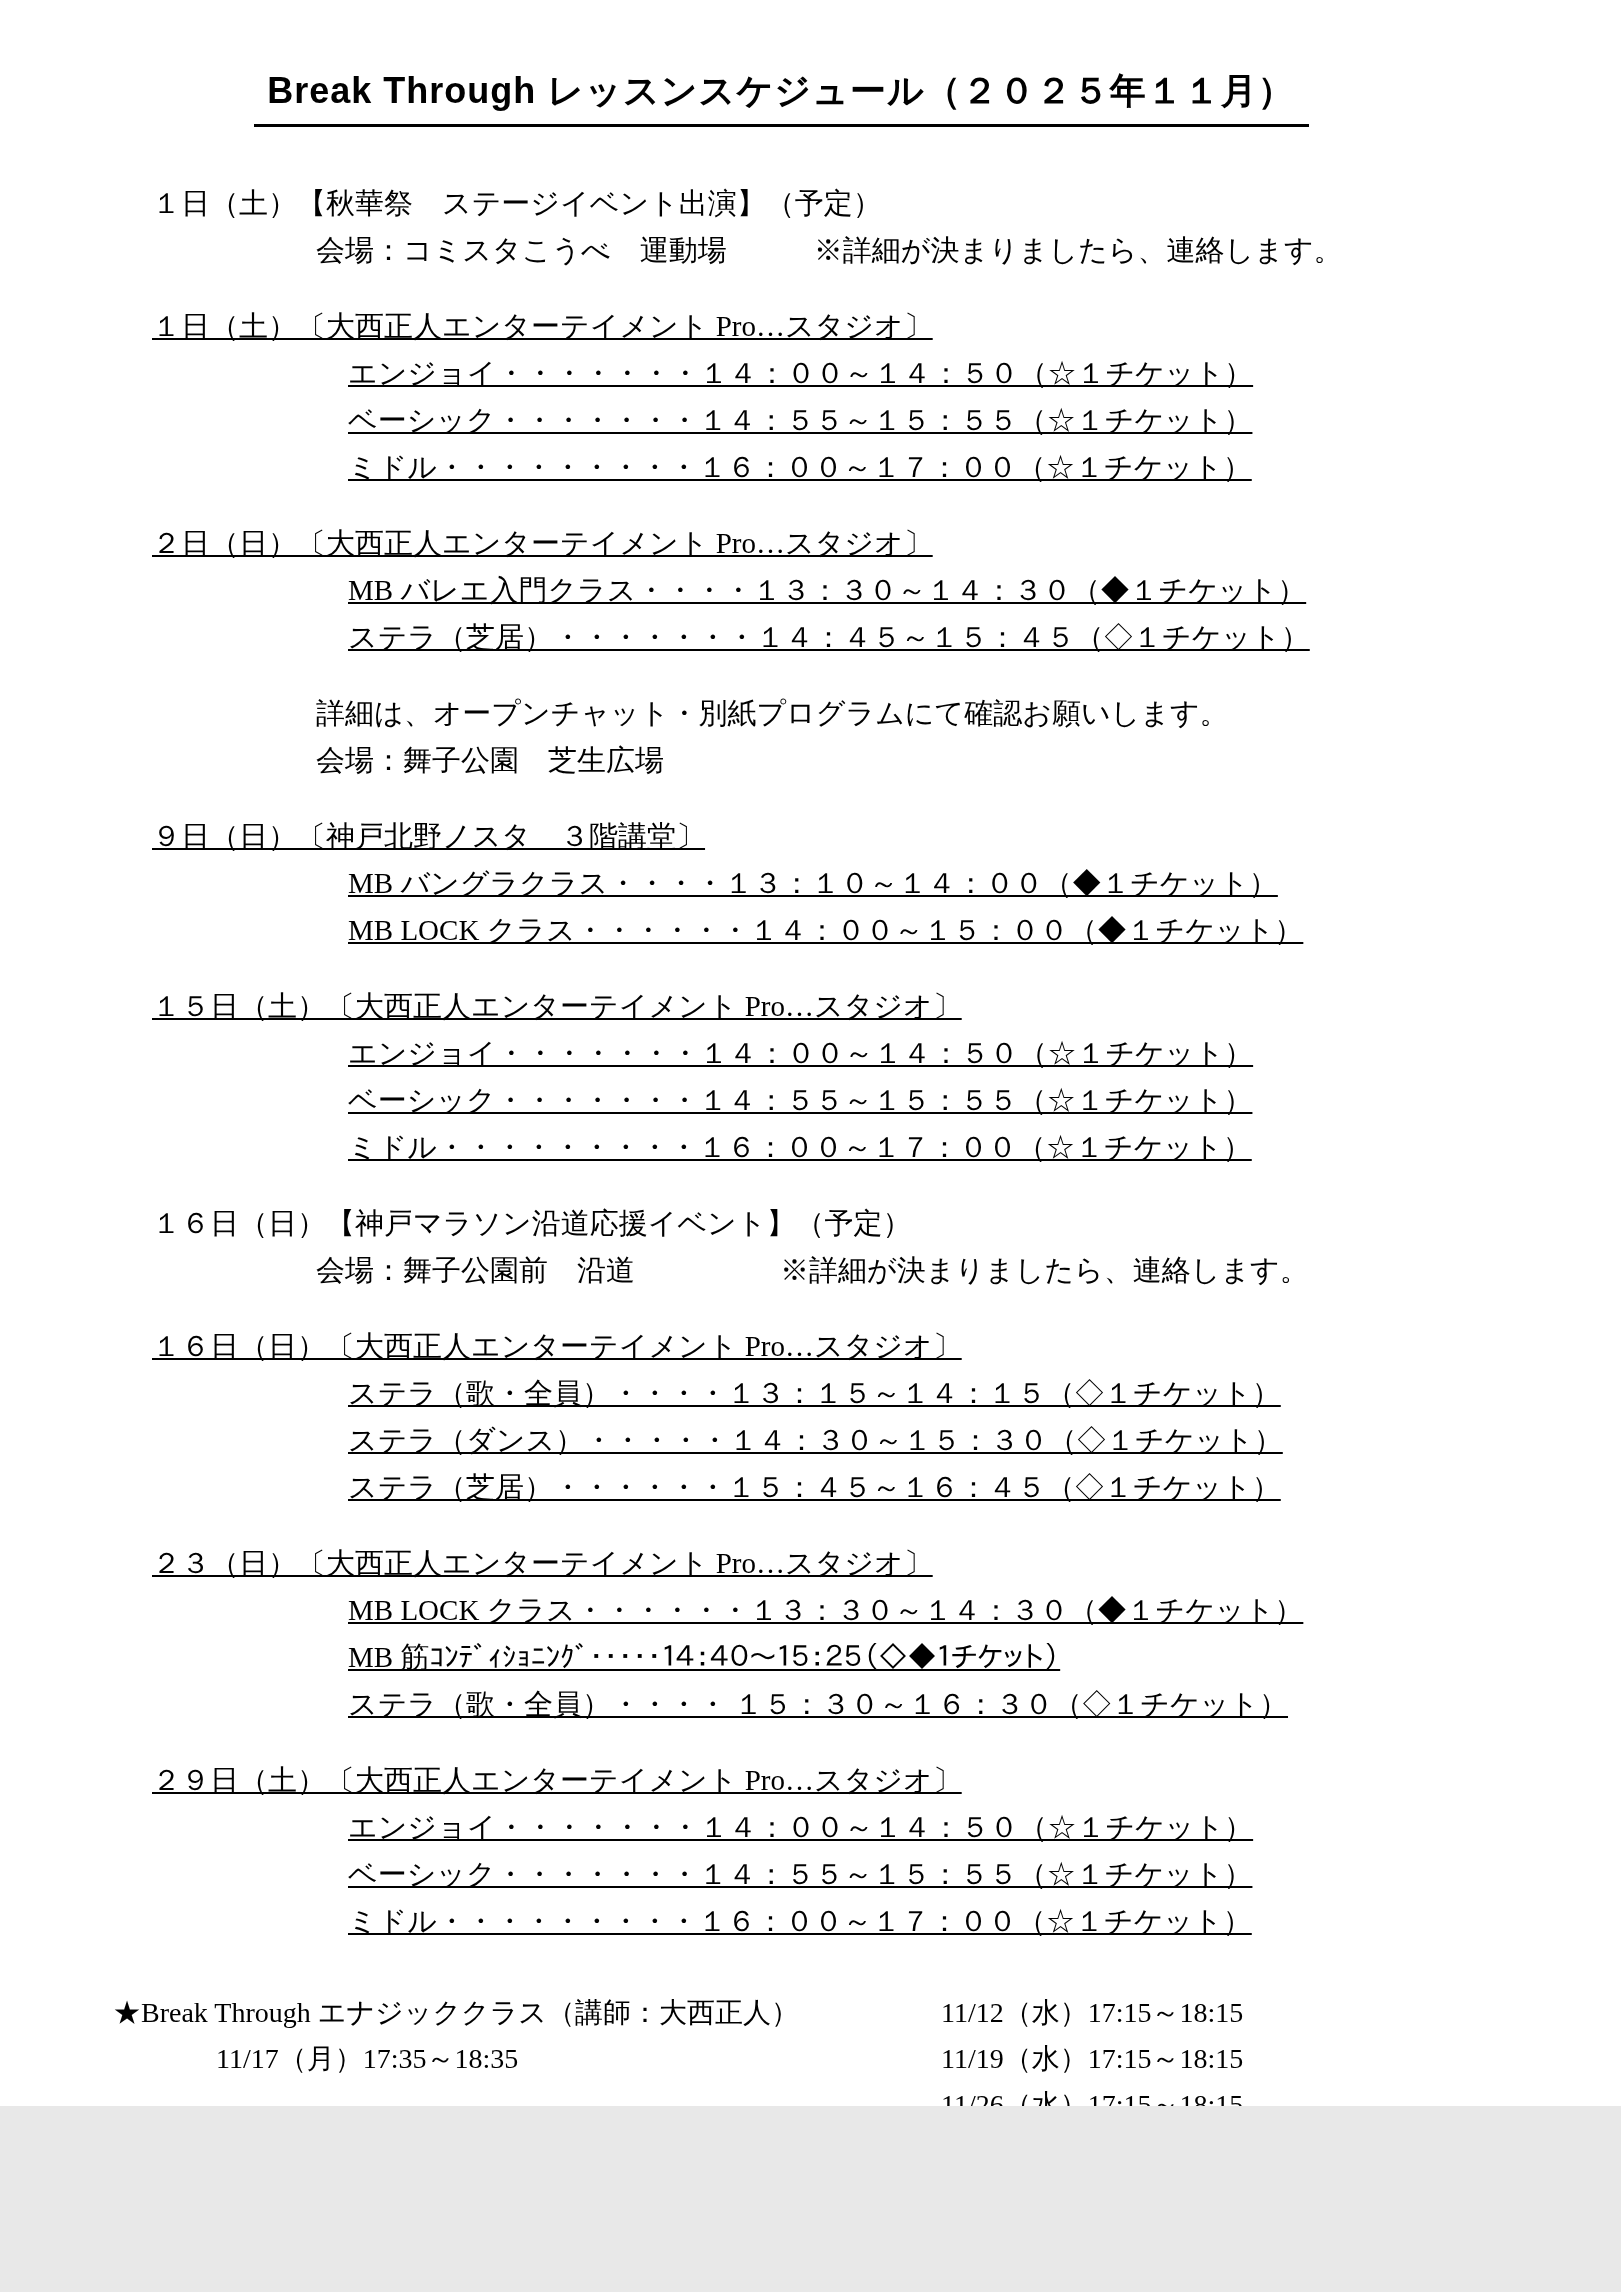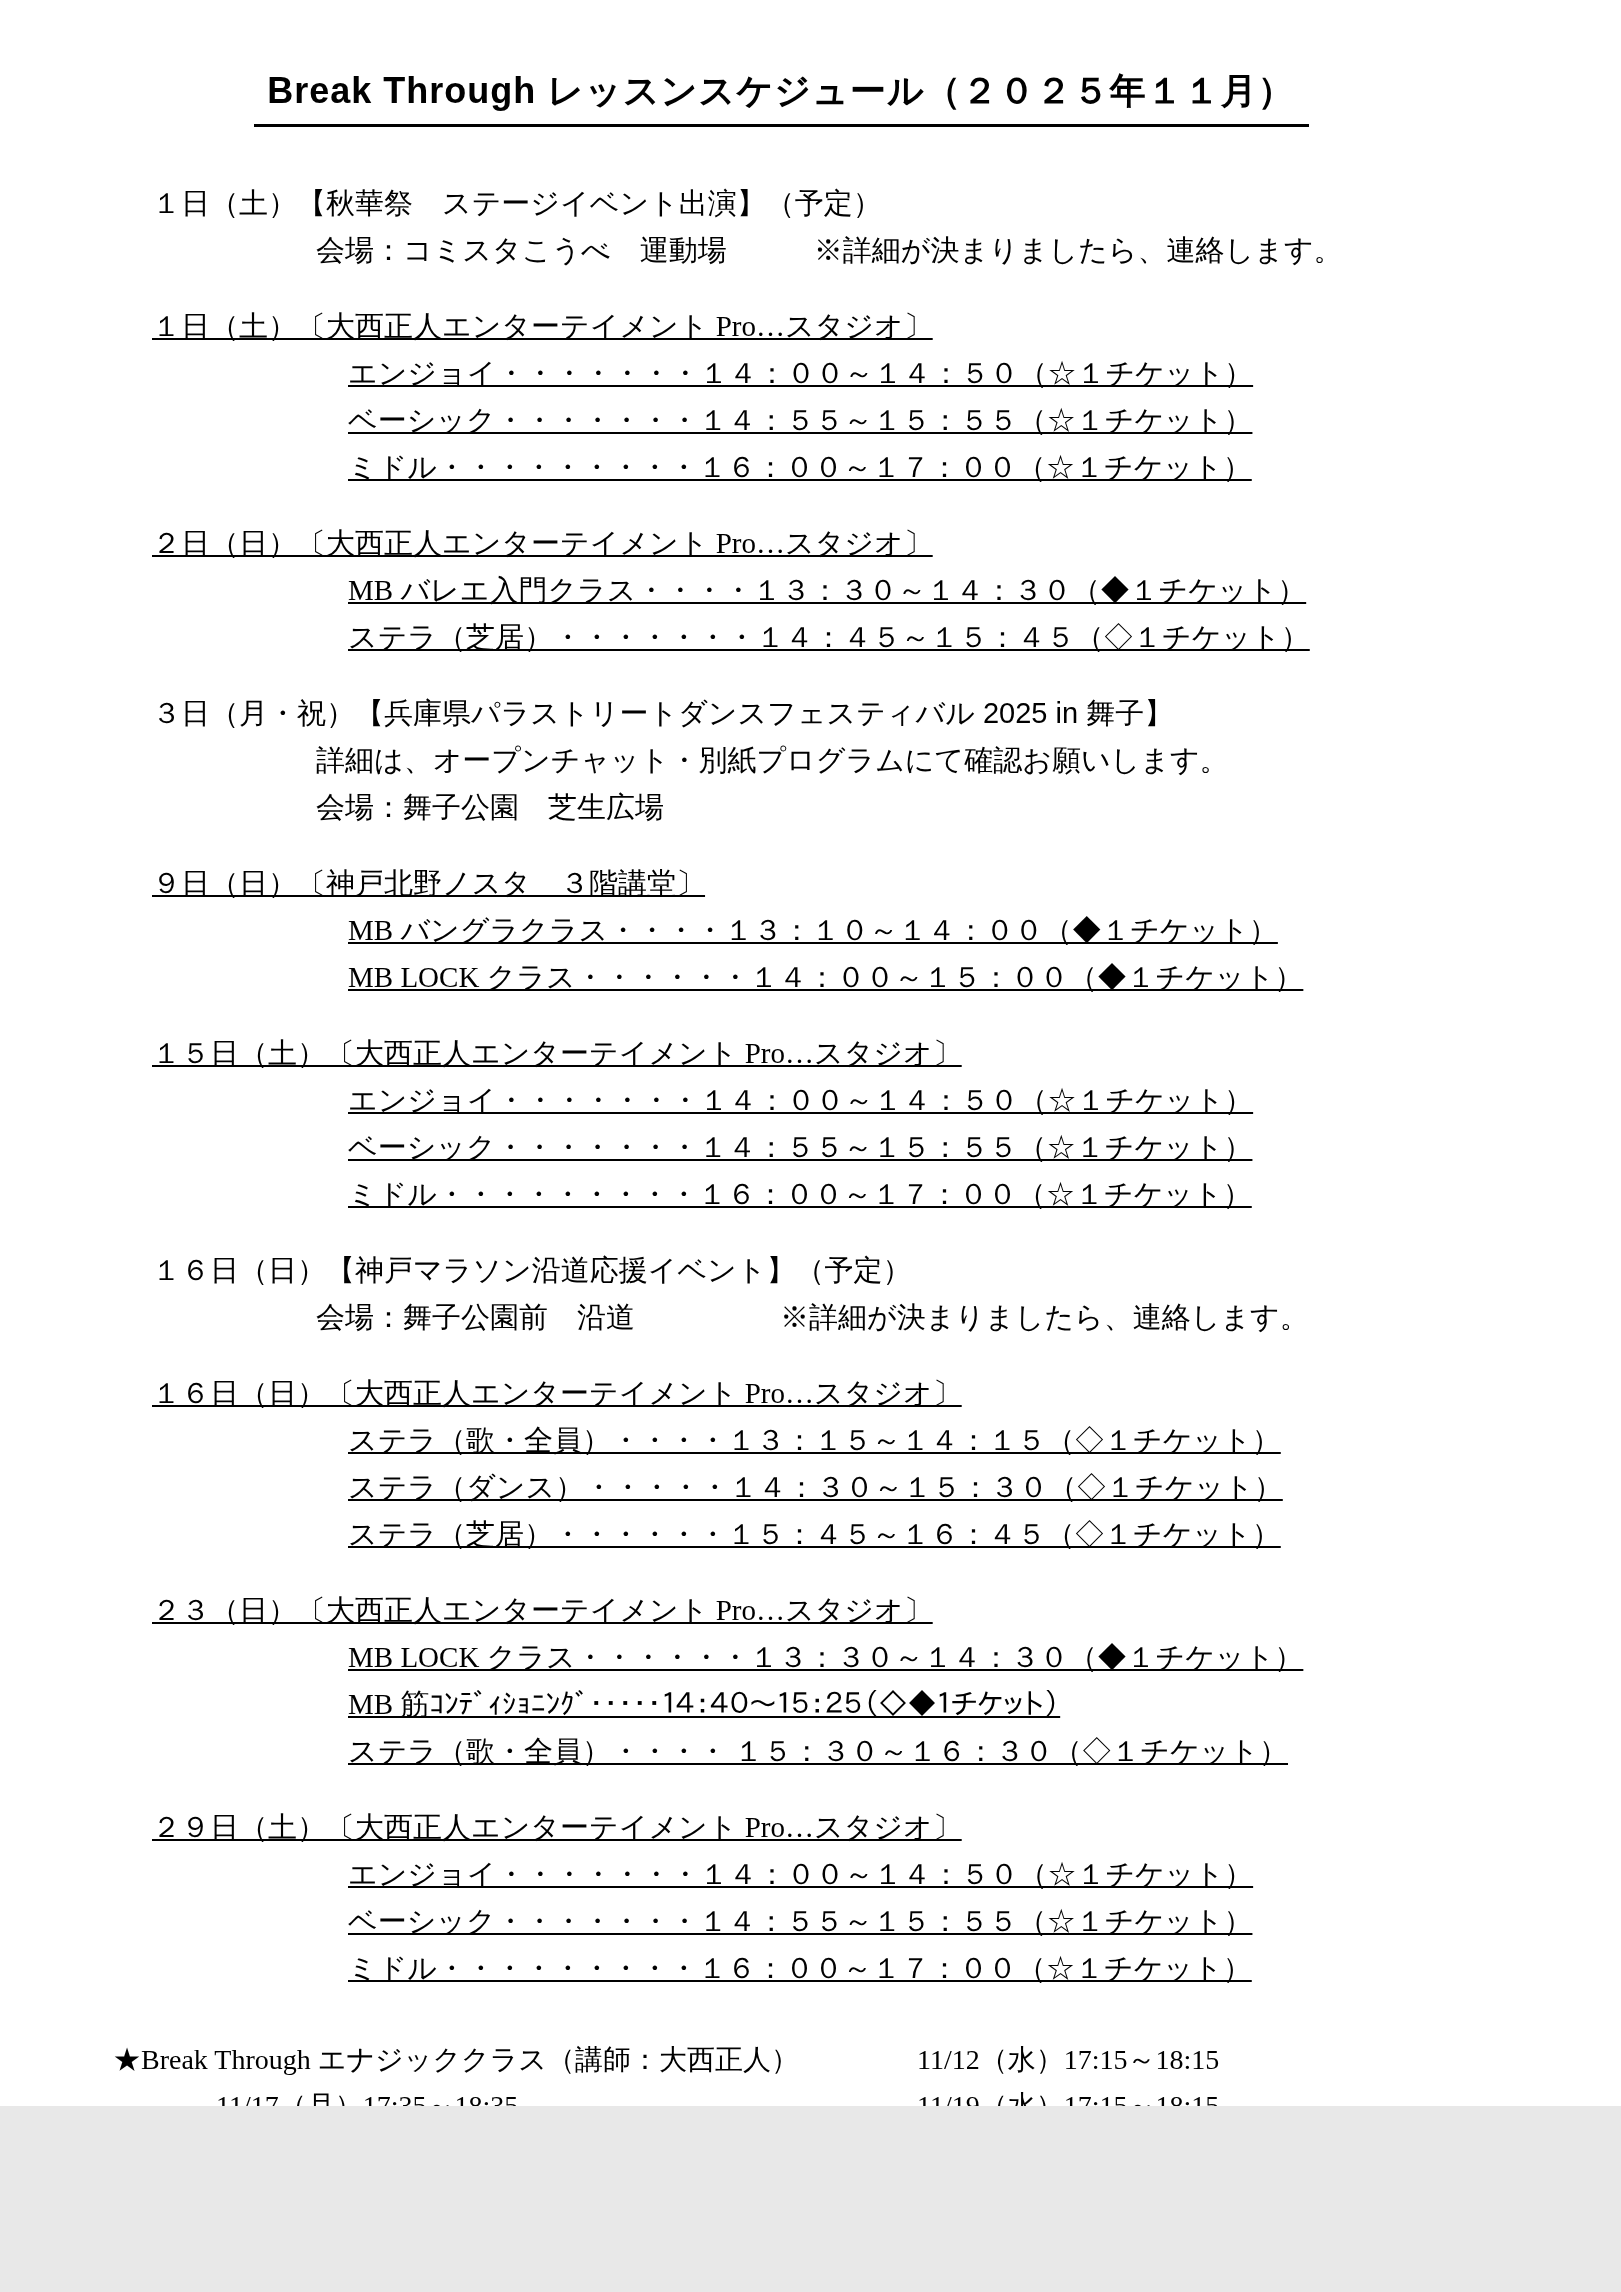--- a/index.html
+++ b/index.html
@@ -47,20 +47,21 @@
   }
   .h{margin-left:152px;}
   .l.venue{margin-left:316px;}
   .l.class{margin-left:348px;}
   .footer{
     display:flex;
     margin:45px 0 0 113px;
     font-family:"Liberation Serif", serif;
     font-size:28px;
     line-height:46px;
+    gap:24px;
   }
   .footer .col-left{width:750px;flex:0 0 auto;}
   .footer .col-right{flex:1 1 auto;}
   .footer-heading{white-space:pre-wrap;}
   .col-left .footer-time{margin-left:103px;white-space:pre-wrap;}
   .col-right .footer-time{margin-left:54px;white-space:pre-wrap;}
 </style>
 </head>
 <body>
 
@@ -84,21 +85,20 @@
       <div class="l class">ミドル・・・・・・・・・１６：００～１７：００（☆１チケット）</div>
     </section>
 
     <section class="block studio">
       <div class="h">２日（日）〔大西正人エンターテイメント Pro…スタジオ〕</div>
       <div class="l class">MB バレエ入門クラス・・・・１３：３０～１４：３０（◆１チケット）</div>
       <div class="l class">ステラ（芝居）・・・・・・・１４：４５～１５：４５（◇１チケット）</div>
     </section>
 
     <section class="block event">
-      <div class="h">３日（月・祝）【兵庫県パラストリートダンスフェスティバル 2025 in 舞子】</div>
       <div class="l venue">詳細は、オープンチャット・別紙プログラムにて確認お願いします。</div>
       <div class="l venue">会場：舞子公園　芝生広場</div>
     </section>
 
     <section class="block studio">
       <div class="h">９日（日）〔神戸北野ノスタ　３階講堂〕</div>
       <div class="l class">MB バングラクラス・・・・１３：１０～１４：００（◆１チケット）</div>
       <div class="l class">MB LOCK クラス・・・・・・１４：００～１５：００（◆１チケット）</div>
     </section>
 

